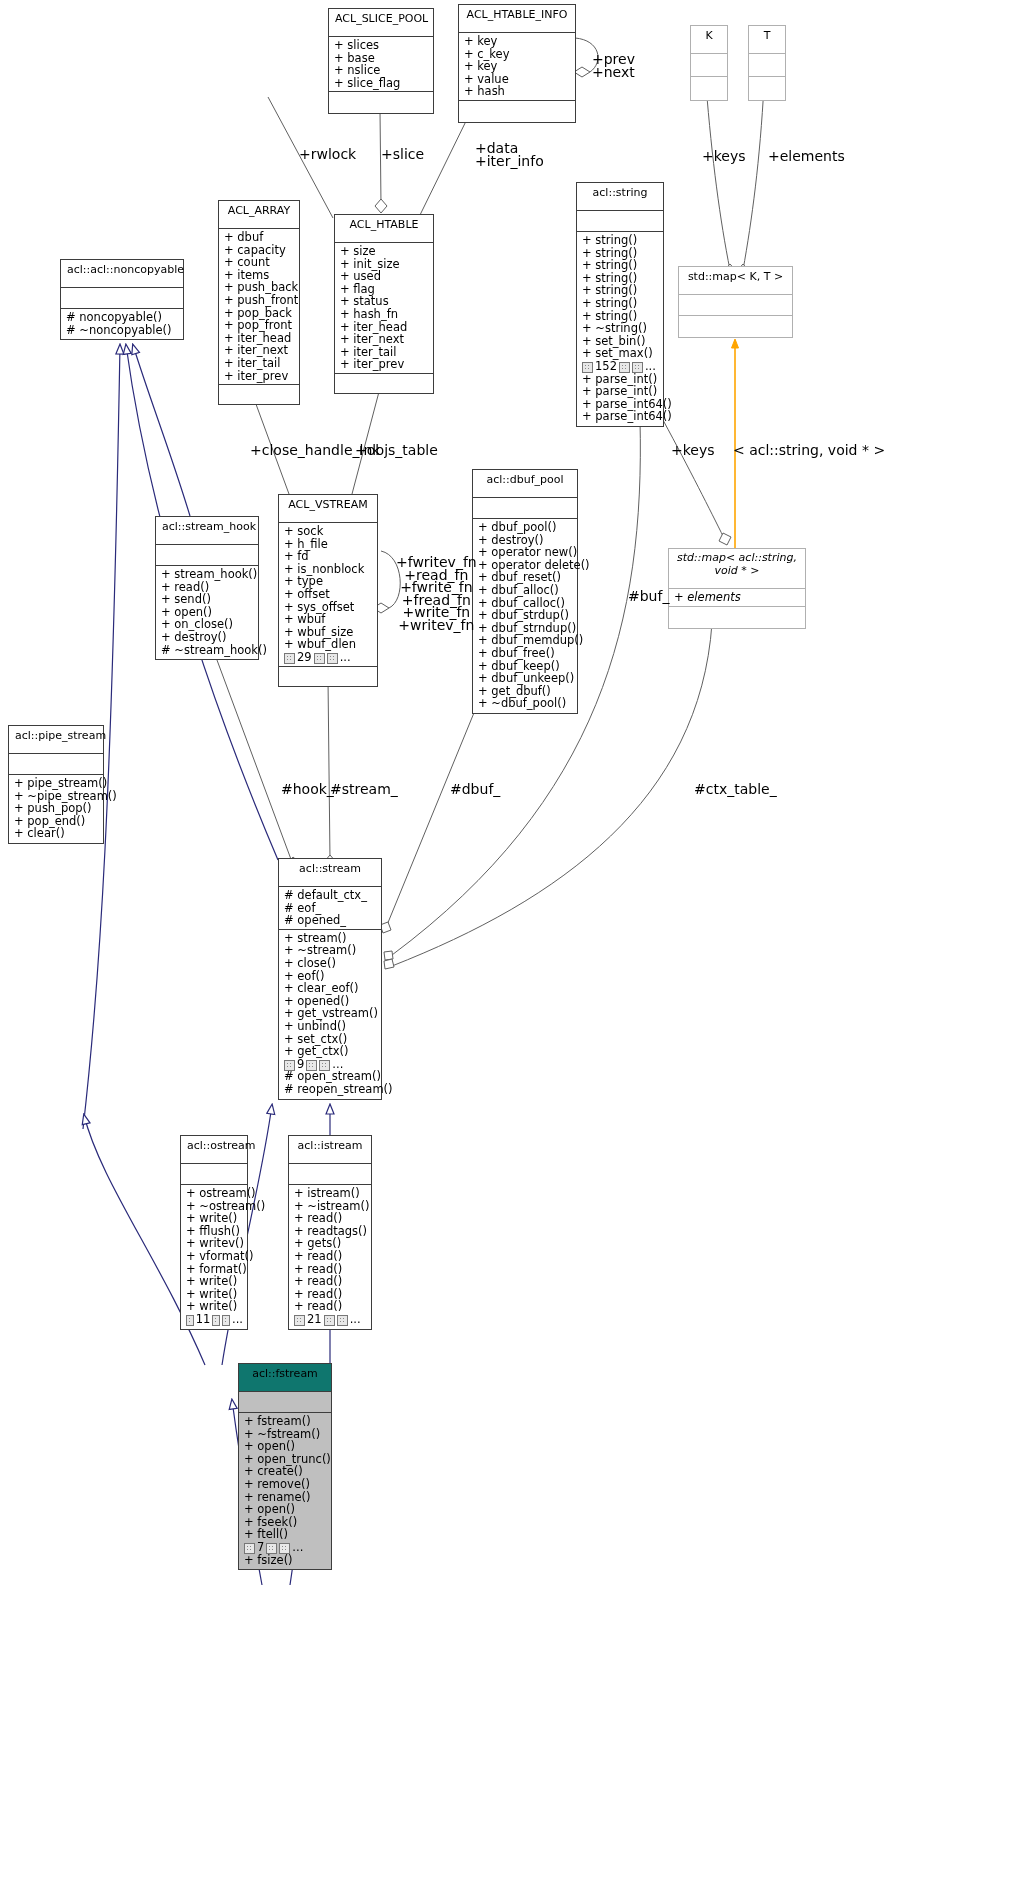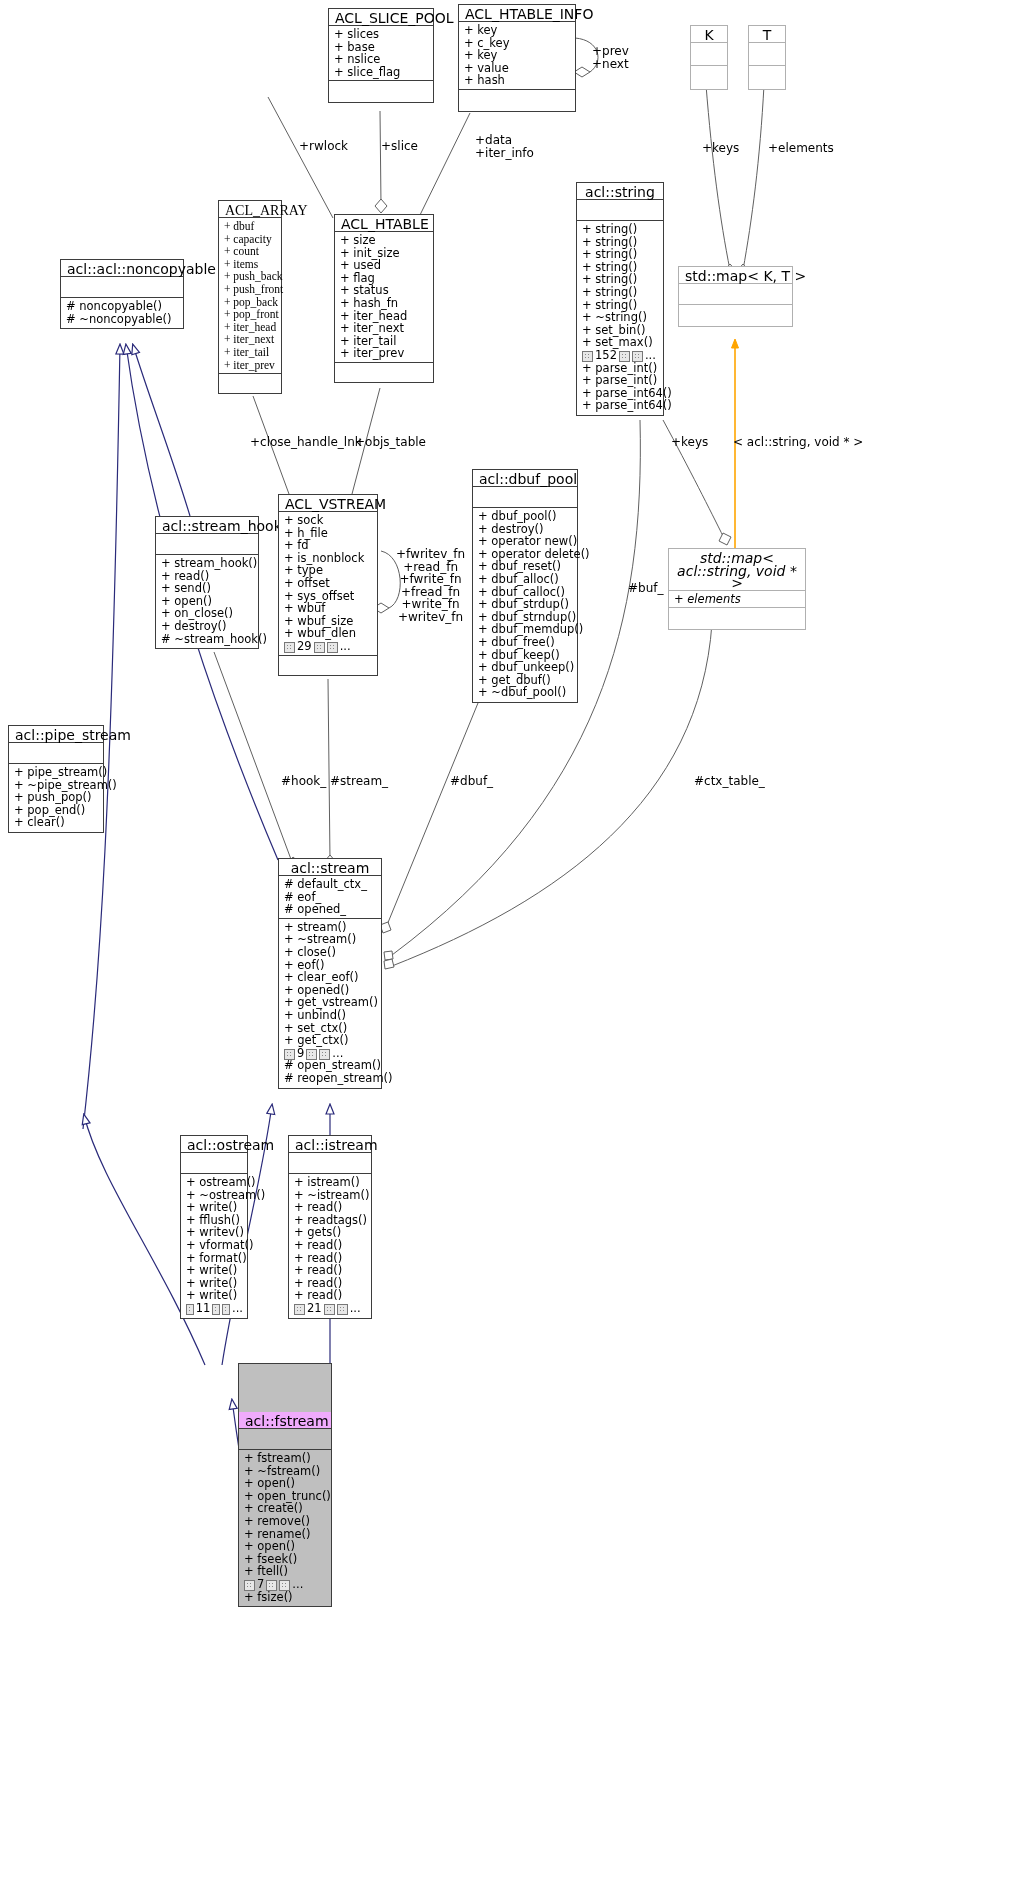--- a/index.html
+++ b/index.html
@@ -3,45 +3,45 @@
 <meta charset="utf-8">
 <style>
   html,body{margin:0;padding:0;background:#ffffff;}
   body{width:1009px;height:1880px;position:relative;
        font-family:"DejaVu Sans","Liberation Sans",sans-serif;
        -webkit-font-smoothing:none;}
   #canvas{position:absolute;left:0;top:0;width:1009px;height:1880px;overflow:hidden;}
   svg.edges{position:absolute;left:0;top:0;width:1009px;height:1880px;pointer-events:none;}
 
   .node{position:absolute;box-sizing:border-box;border:1px solid #3d3d3d;background:#ffffff;}
-  .node .title{font-size:14px;text-align:center;padding:3px 6px 0 6px;white-space:nowrap;
+  .node .title{font-size:11px;text-align:center;padding:3px 6px 11px 6px;white-space:nowrap;
                 border-bottom:1px solid #3d3d3d;line-height:13px;color:#000;}
   .node .attrs{border-bottom:1px solid #3d3d3d;padding:2px 4px 2px 5px;min-height:12px;}
   .node .ops{padding:2px 4px 3px 5px;}
   .node .row{font-size:11.5px;line-height:12.6px;white-space:nowrap;color:#000;}
 
   .node.tmpl{border:1px solid #b0b0b0;}
   .node.tmpl .title{border-bottom:1px solid #b0b0b0;}
   .node.tmpl .attrs{border-bottom:1px solid #b0b0b0;}
   .node.tmpl .ops{min-height:18px;}
 
   .node.highlight{background:#bfbfbf;}
-  .node.highlight .title{background:#f0abfc;margin-top:48px;}
+  .node.highlight .title{background:#0f766e;}
 
   .more{display:flex;align-items:center;gap:2px;font-size:11.5px;line-height:12.6px;color:#000;}
   .mbox{display:inline-block;width:9px;height:9px;border:1px solid #777;background:#e8e8e8;
         position:relative;top:1px;}
   .mbox::after{content:"";position:absolute;left:1px;top:1px;right:1px;bottom:1px;
         background:
           radial-gradient(circle 0.6px at 1.5px 1.5px,#888 99%,transparent 0),
           radial-gradient(circle 0.6px at 4.5px 1.5px,#888 99%,transparent 0),
           radial-gradient(circle 0.6px at 1.5px 4.5px,#888 99%,transparent 0),
           radial-gradient(circle 0.6px at 4.5px 4.5px,#888 99%,transparent 0);}
 
-  .elabel{position:absolute;font-size:12px;line-height:12.6px;color:#000;white-space:nowrap;}
+  .elabel{position:absolute;font-size:14px;line-height:12.6px;color:#000;white-space:nowrap;margin-top:8px;}
 </style>
 </head>
 <body>
 
 <div id="canvas">
 
   <svg class="edges" viewBox="0 0 1009 1880" xmlns="http://www.w3.org/2000/svg">
     <defs>
       <marker id="hollowArrow" markerWidth="12" markerHeight="12" refX="10" refY="5" orient="auto" markerUnits="userSpaceOnUse">
         <path d="M1,1 L11,5 L1,9 z" fill="#ffffff" stroke="#2a2a7a" stroke-width="1.2"></path>
@@ -154,21 +154,21 @@
     <div class="attrs" style="min-height:18px;"></div>
     <div class="ops"></div>
   </div>
 
   <div class="node tmpl" style="left:678px;top:266px;width:115px;">
     <div class="title">std::map&lt; K, T &gt;</div>
     <div class="attrs" style="min-height:16px;"></div>
     <div class="ops" style="min-height:16px;"></div>
   </div>
 
-  <div class="node" style="left:218px;top:200px;width:64px;font-family:Liberation Serif, serif;">
+  <div class="node" style="left:218px;top:200px;width:82px;">
     <div class="title">ACL_ARRAY</div>
     <div class="attrs">
       <div class="row">+ dbuf</div>
       <div class="row">+ capacity</div>
       <div class="row">+ count</div>
       <div class="row">+ items</div>
       <div class="row">+ push_back</div>
       <div class="row">+ push_front</div>
       <div class="row">+ pop_back</div>
       <div class="row">+ pop_front</div>

